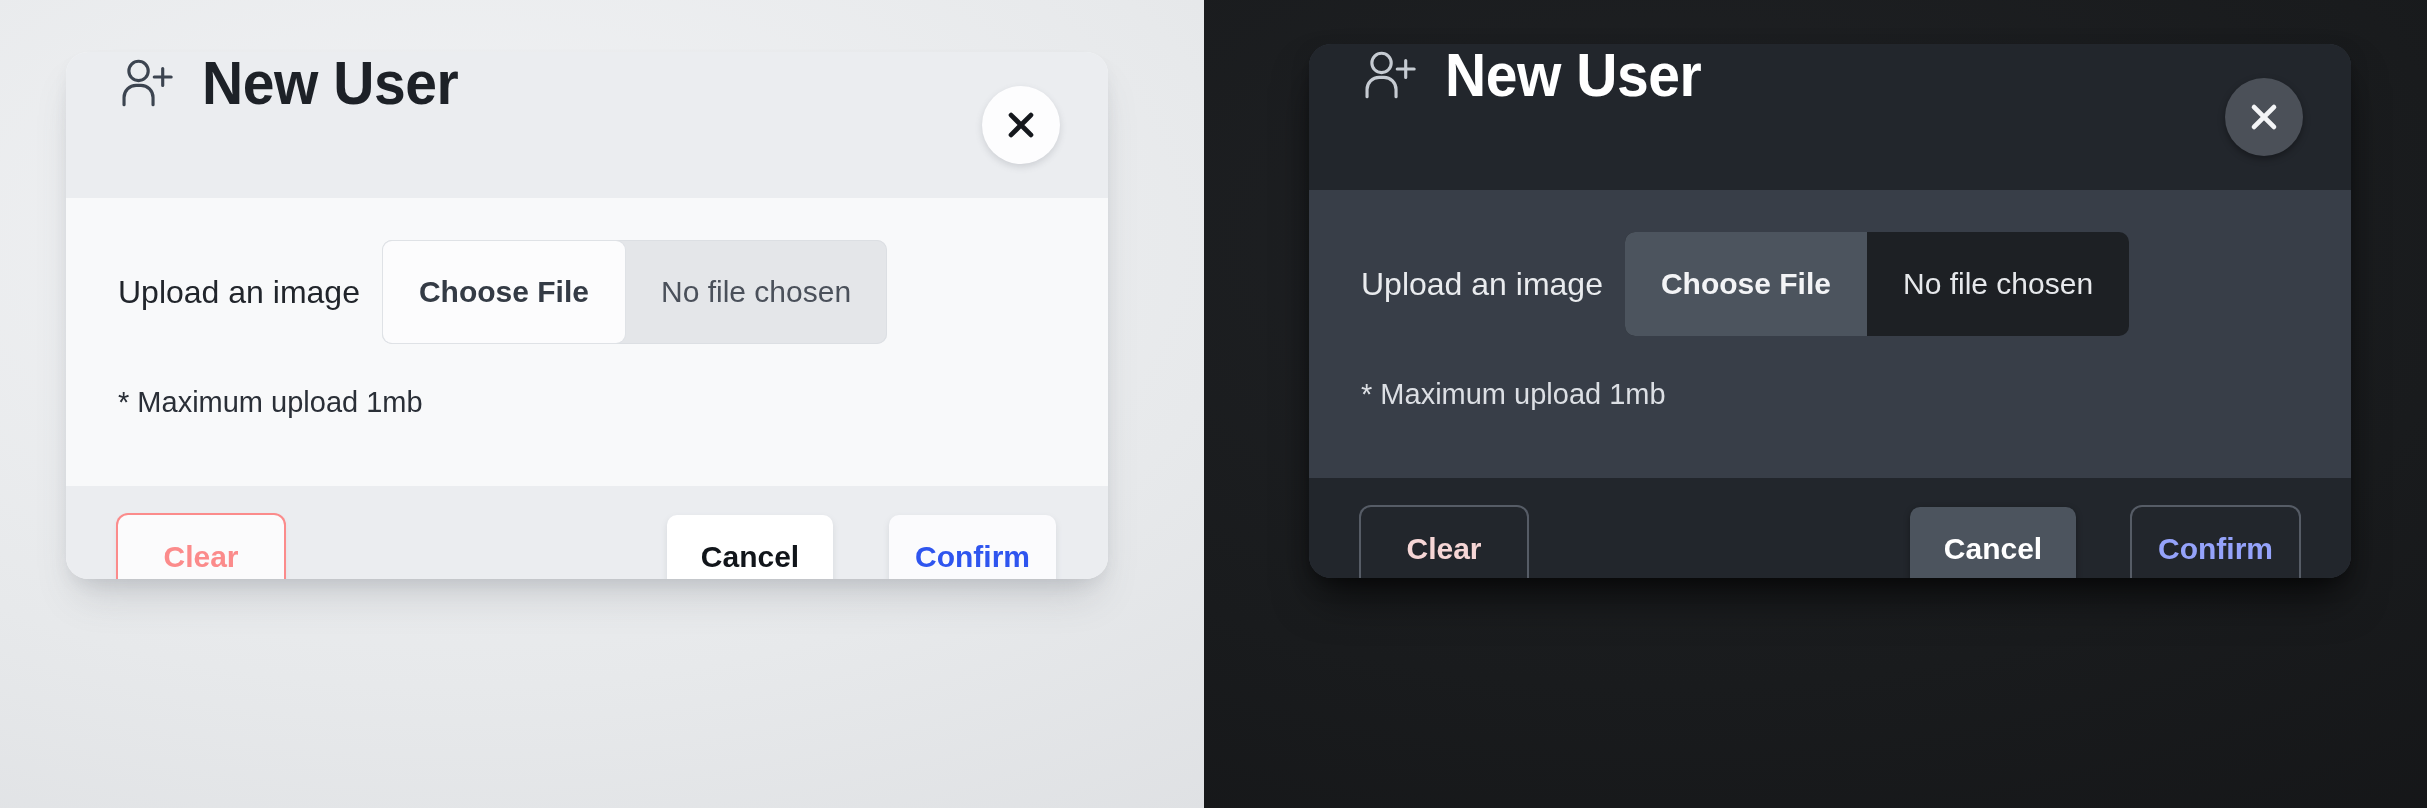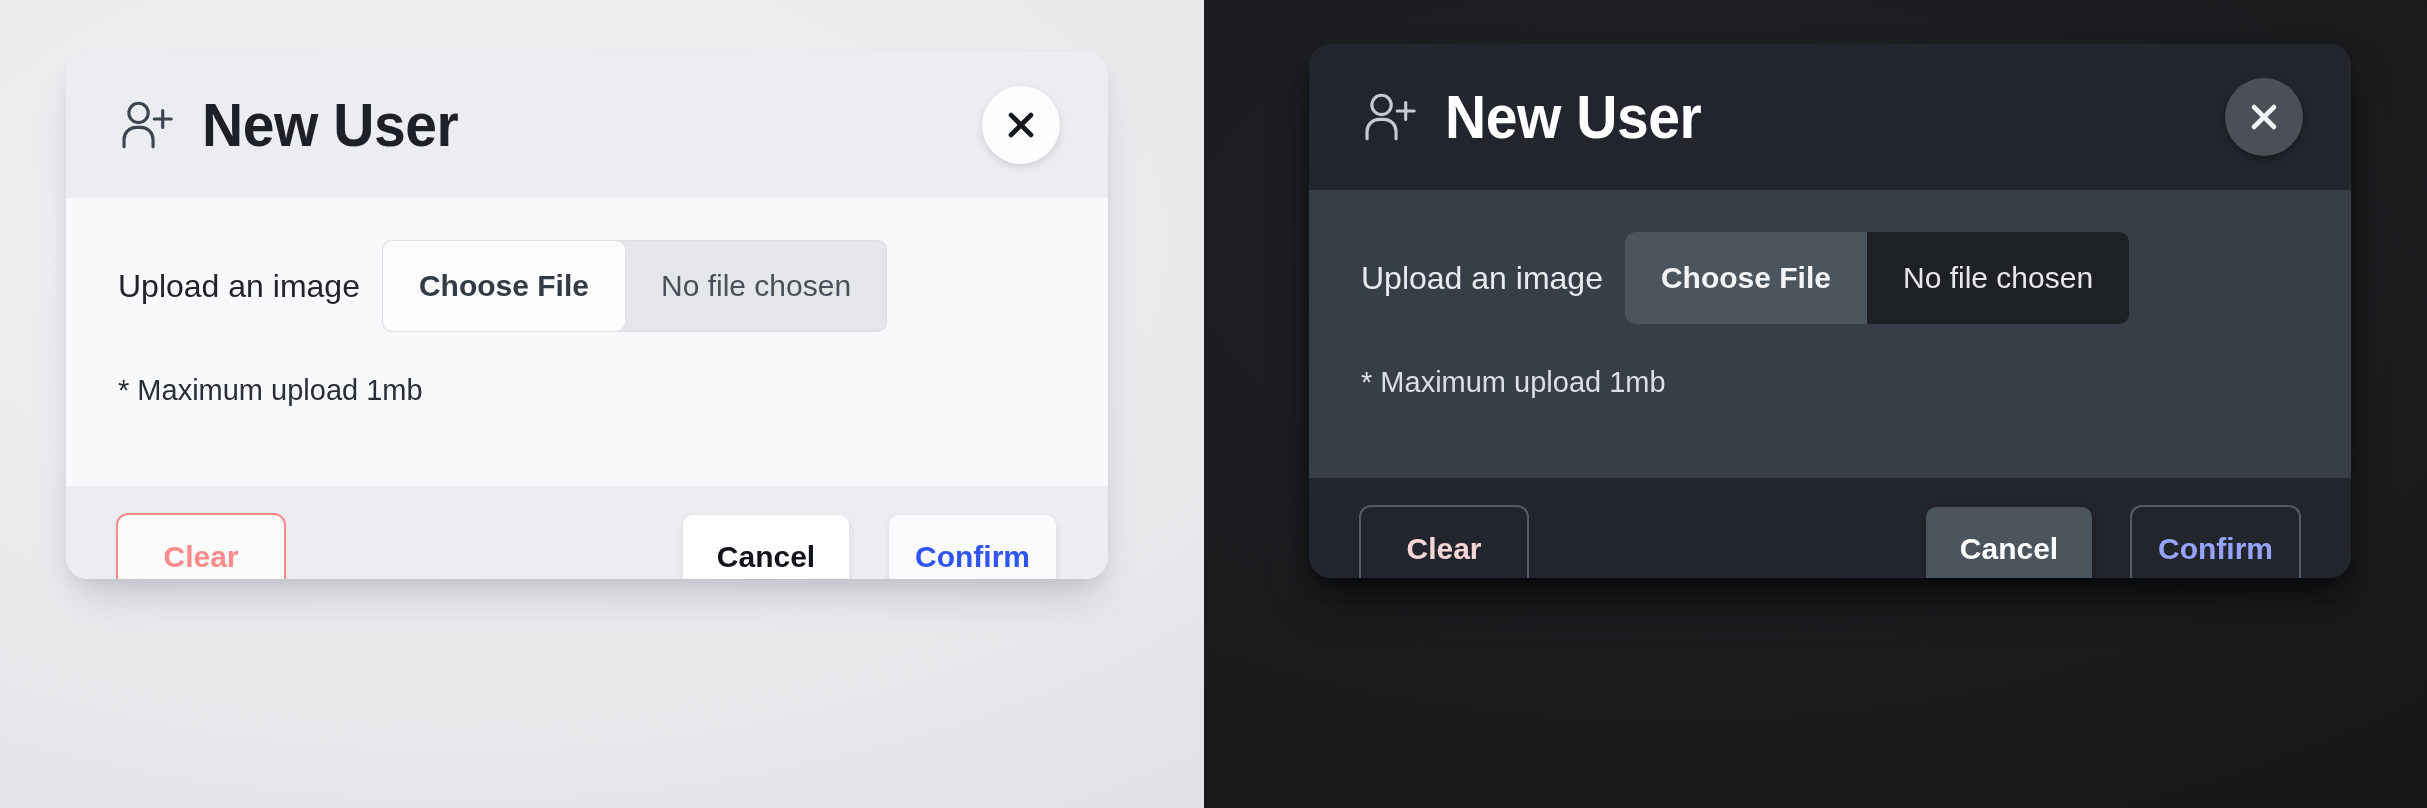--- a/index.html
+++ b/index.html
@@ -54,21 +54,21 @@
     background: #353b45;
     box-shadow:
       0 26px 44px -10px rgba(0, 0, 0, 0.62),
       0 8px 20px -6px rgba(0, 0, 0, 0.5);
   }
 
   
   .dlg-header {
     height: 146px;
     display: flex;
-    align-items: center;
+    align-items: flex-start;
     padding: 0 46px 0 52px;
     position: relative;
   }
   .dialog-light .dlg-header { background: #ebedf0; }
   .dialog-dark  .dlg-header { background: #22262c; }
 
   .header-left {
     display: flex;
     align-items: center;
     gap: 26px;
@@ -134,21 +134,21 @@
     font-size: 32px;
     line-height: 1;
     white-space: nowrap;
   }
   .dialog-light .upload-label { color: #21252b; }
   .dialog-dark  .upload-label { color: #e9ebee; }
 
   .file-control {
     display: flex;
     align-items: stretch;
-    height: 92px;
+    height: 104px;
     border-radius: 10px;
     overflow: hidden;
   }
   .dialog-light .file-control {
     background: #e4e6e9;
     box-shadow: inset 0 0 0 1px #dcdfe3;
   }
   .dialog-dark .file-control {
     background: #1d2024;
   }
@@ -199,21 +199,21 @@
   .dlg-footer {
     height: 142px;
     display: flex;
     align-items: center;
     padding: 0 52px;
   }
   .dialog-light .dlg-footer { background: #ebedf0; }
   .dialog-dark  .dlg-footer { background: #22262c; }
 
   .footer-spacer { flex: 1; }
-  .footer-right { display: flex; gap: 40px; padding-left: 36px; }
+  .footer-right { display: flex; gap: 56px; padding-left: 36px; }
 
   .btn {
     height: 84px;
     min-width: 166px;
     padding: 0 26px;
     border-radius: 10px;
     font-size: 30px;
     font-weight: 700;
     font-family: inherit;
     cursor: pointer;

